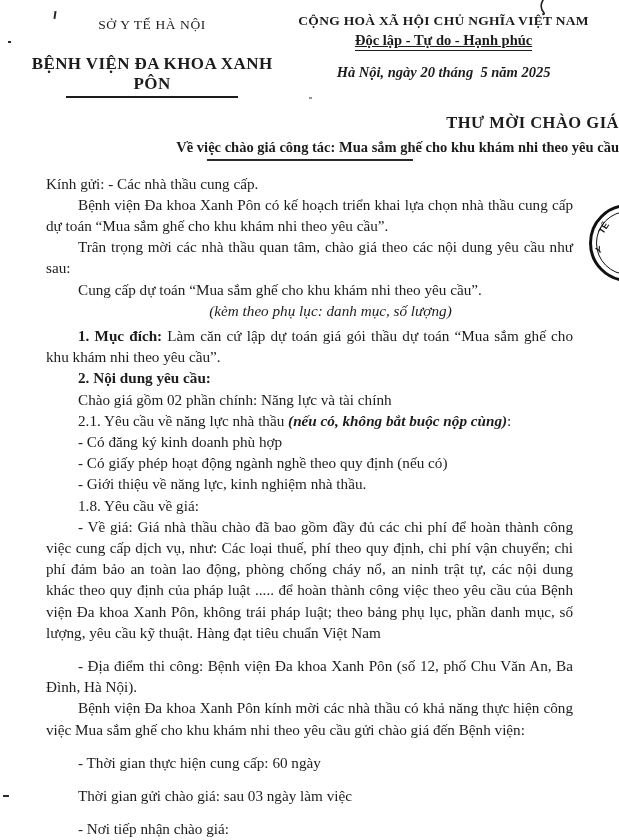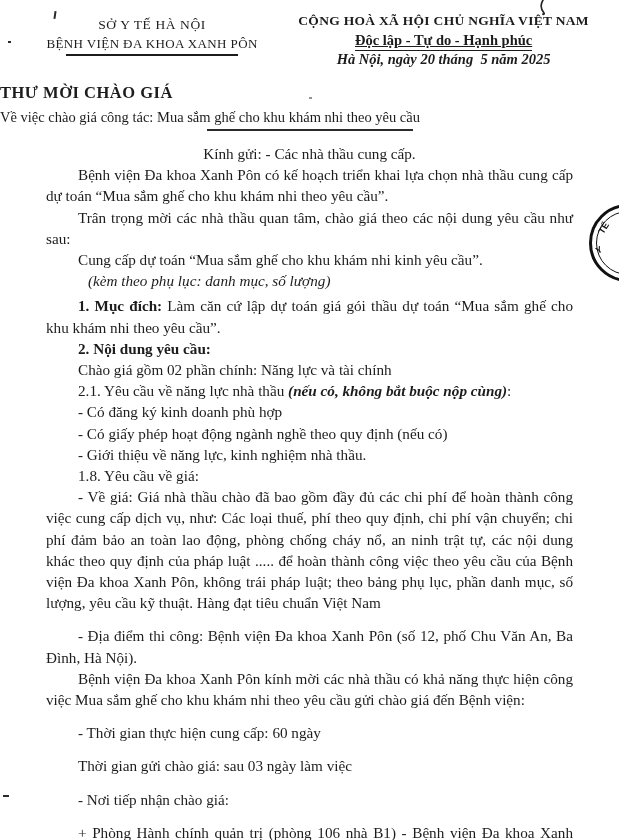--- a/index.html
+++ b/index.html
@@ -11,39 +11,39 @@
     overflow:hidden;
     position:relative;
     -webkit-font-smoothing:antialiased;
   }
   .page{position:relative;width:619px;height:840px;overflow:hidden;}
 
   
   .header{display:flex;padding:13px 18px 0 18px;}
   .header-left{flex:0 0 46%;text-align:center;padding-top:4px;}
   .dept{font-size:13.5px;letter-spacing:0.6px;}
-  .org{font-weight:normal;font-size:13px;letter-spacing:0.4px;margin-top:3px;}
+  .org{font-weight:bold;font-size:17px;letter-spacing:0.4px;margin-top:21px;}
   .org-underline{width:172px;height:1.5px;background:#1c1c1c;margin:2px auto 0;}
   .header-right{flex:1;text-align:center;}
   .national1{font-weight:bold;font-size:13.5px;letter-spacing:0.3px;}
   .national2{font-weight:bold;font-size:14.5px;margin-top:3px;}
   .national2 .u{border-bottom:1.6px solid #1c1c1c;padding-bottom:1px;display:inline-block;text-decoration:underline;}
-  .dateline{font-style:italic;font-weight:bold;font-size:14.5px;white-space:pre-wrap;}
+  .dateline{font-style:italic;font-weight:bold;font-size:14.5px;margin-top:13px;white-space:pre-wrap;}
 
   
-  .title-block{text-align:left;margin-top:15px;}
+  .title-block{text-align:right;margin-top:15px;}
   .doc-title{font-weight:bold;font-size:16.5px;letter-spacing:0.5px;}
-  .doc-subject{font-weight:normal;font-size:14.5px;margin-top:6px;}
+  .doc-subject{font-weight:bold;font-size:14.5px;margin-top:6px;}
   .subject-underline{width:206px;height:2px;background:#2a2a2a;margin:3px auto 0;}
 
   
   .body-text{margin:12px 46px 0 46px;}
   .p{margin:0;text-indent:32px;text-align:justify;font-size:15.2px;line-height:21.2px;}
-  .p.center{text-align:center;text-indent:0;}
-  .p.left{text-align:left;}
+  .p.center{text-align:left;text-indent:0;}
+  .p.left{text-align:center;}
   .p.indent2{text-indent:42px;}
   .p.gap{margin-top:4px;}
   .p.gap2{margin-top:12px;}
 
   
   .seal{position:absolute;top:204px;left:589px;width:72px;height:72px;
         border:3px solid #111;border-radius:50%;}
   .seal-inner{position:absolute;top:4px;left:4px;right:4px;bottom:4px;
         border:1px solid #111;border-radius:50%;}
   .seal-ch{position:absolute;font-family:"Liberation Sans",sans-serif;
@@ -80,21 +80,21 @@
   <div class="title-block">
     <div class="doc-title">THƯ MỜI CHÀO GIÁ</div>
     <div class="doc-subject">Về việc chào giá công tác: Mua sắm ghế cho khu khám nhi theo yêu cầu</div>
     <div class="subject-underline"></div>
   </div>
 
   <div class="body-text" id="body-text">
       <p class="p center"><span>Kính gửi: - Các nhà thầu cung cấp.</span></p>
       <p class="p"><span>Bệnh viện Đa khoa Xanh Pôn có kế hoạch triển khai lựa chọn nhà thầu cung cấp dự toán “Mua sắm ghế cho khu khám nhi theo yêu cầu”.</span></p>
       <p class="p"><span>Trân trọng mời các nhà thầu quan tâm, chào giá theo các nội dung yêu cầu như sau:</span></p>
-      <p class="p"><span>Cung cấp dự toán “Mua sắm ghế cho khu khám nhi kinh yêu cầu”.</span></p>
+      <p class="p"><span>Cung cấp dự toán “Mua sắm ghế cho khu khám nhi theo yêu cầu”.</span></p>
       <p class="p indent2 left"><span style="font-style: italic;">(kèm theo phụ lục: danh mục, số lượng)</span></p>
       <p class="p gap"><span style="font-weight: bold; margin-top: 40px;">1. Mục đích: </span><span>Làm căn cứ lập dự toán giá gói thầu dự toán “Mua sắm ghế cho khu khám nhi theo yêu cầu”.</span></p>
       <p class="p"><span style="font-weight: bold;">2. Nội dung yêu cầu:</span></p>
       <p class="p"><span>Chào giá gồm 02 phần chính: Năng lực và tài chính</span></p>
       <p class="p"><span>2.1. Yêu cầu về năng lực nhà thầu </span><span style="font-weight: bold; font-style: italic;">(nếu có, không bắt buộc nộp cùng)</span><span>:</span></p>
       <p class="p"><span>- Có đăng ký kinh doanh phù hợp</span></p>
       <p class="p"><span>- Có giấy phép hoạt động ngành nghề theo quy định (nếu có)</span></p>
       <p class="p"><span>- Giới thiệu về năng lực, kinh nghiệm nhà thầu.</span></p>
       <p class="p"><span>1.8. Yêu cầu về giá:</span></p>
       <p class="p"><span>- Về giá: Giá nhà thầu chào đã bao gồm đầy đủ các chi phí để hoàn thành công việc cung cấp dịch vụ, như: Các loại thuế, phí theo quy định, chi phí vận chuyển; chi phí đảm bảo an toàn lao động, phòng chống cháy nổ, an ninh trật tự, các nội dung khác theo quy định của pháp luật ..... để hoàn thành công việc theo yêu cầu của Bệnh viện Đa khoa Xanh Pôn, không trái pháp luật; theo bảng phụ lục, phần danh mục, số lượng, yêu cầu kỹ thuật. Hàng đạt tiêu chuẩn Việt Nam</span></p>

